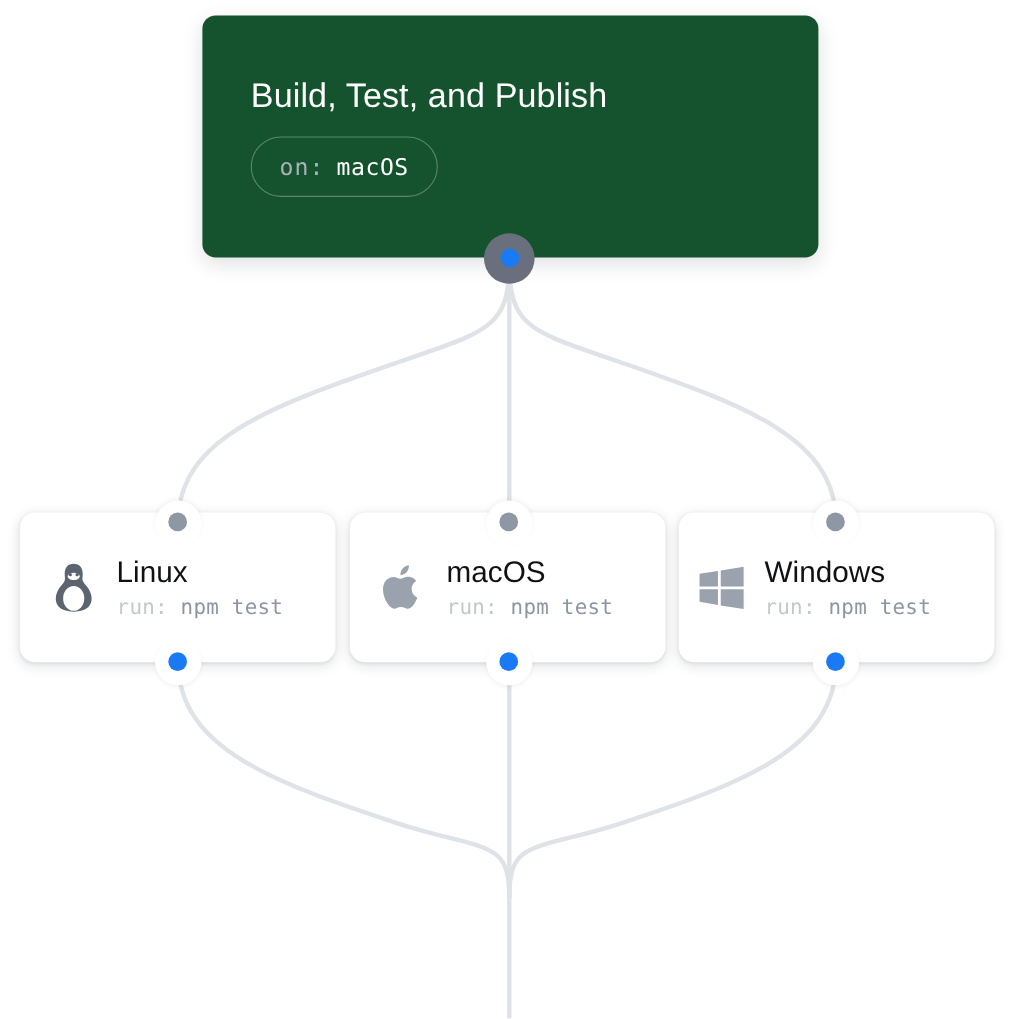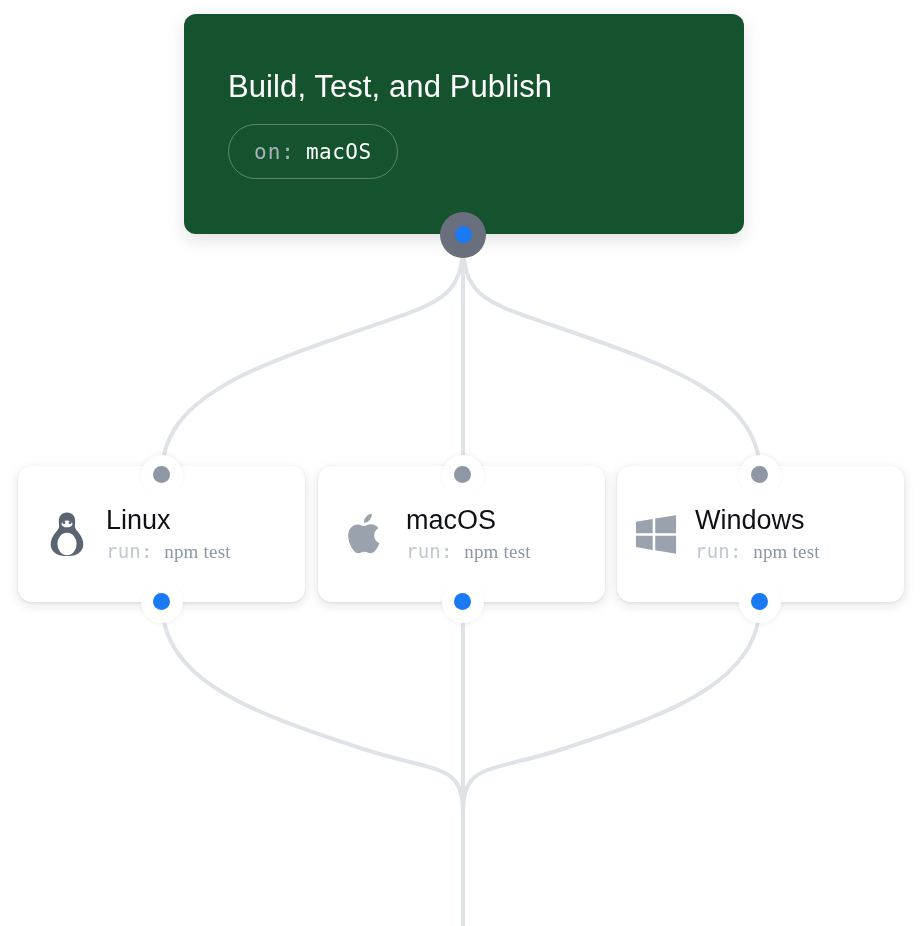--- a/index.html
+++ b/index.html
@@ -130,21 +130,21 @@
     white-space: nowrap;
   }
   .job-run {
     margin-top: 5px;
     font-family: "DejaVu Sans Mono", "Liberation Mono", monospace;
     font-size: 19px;
     white-space: nowrap;
     letter-spacing: 0.2px;
   }
   .run-key { color: #c3c8d0; }
-  .run-val { color: #8d96a4; font-family: Liberation Serif, serif; }
+  .run-val { color: #8d96a4; }
 
   
   .card-notch {
     position: absolute;
     width: 42px;
     height: 42px;
     border-radius: 50%;
     background: #ffffff;
   }
   .card-notch.top  { box-shadow: 0 -2px 5px rgba(15,23,42,0.05); }

